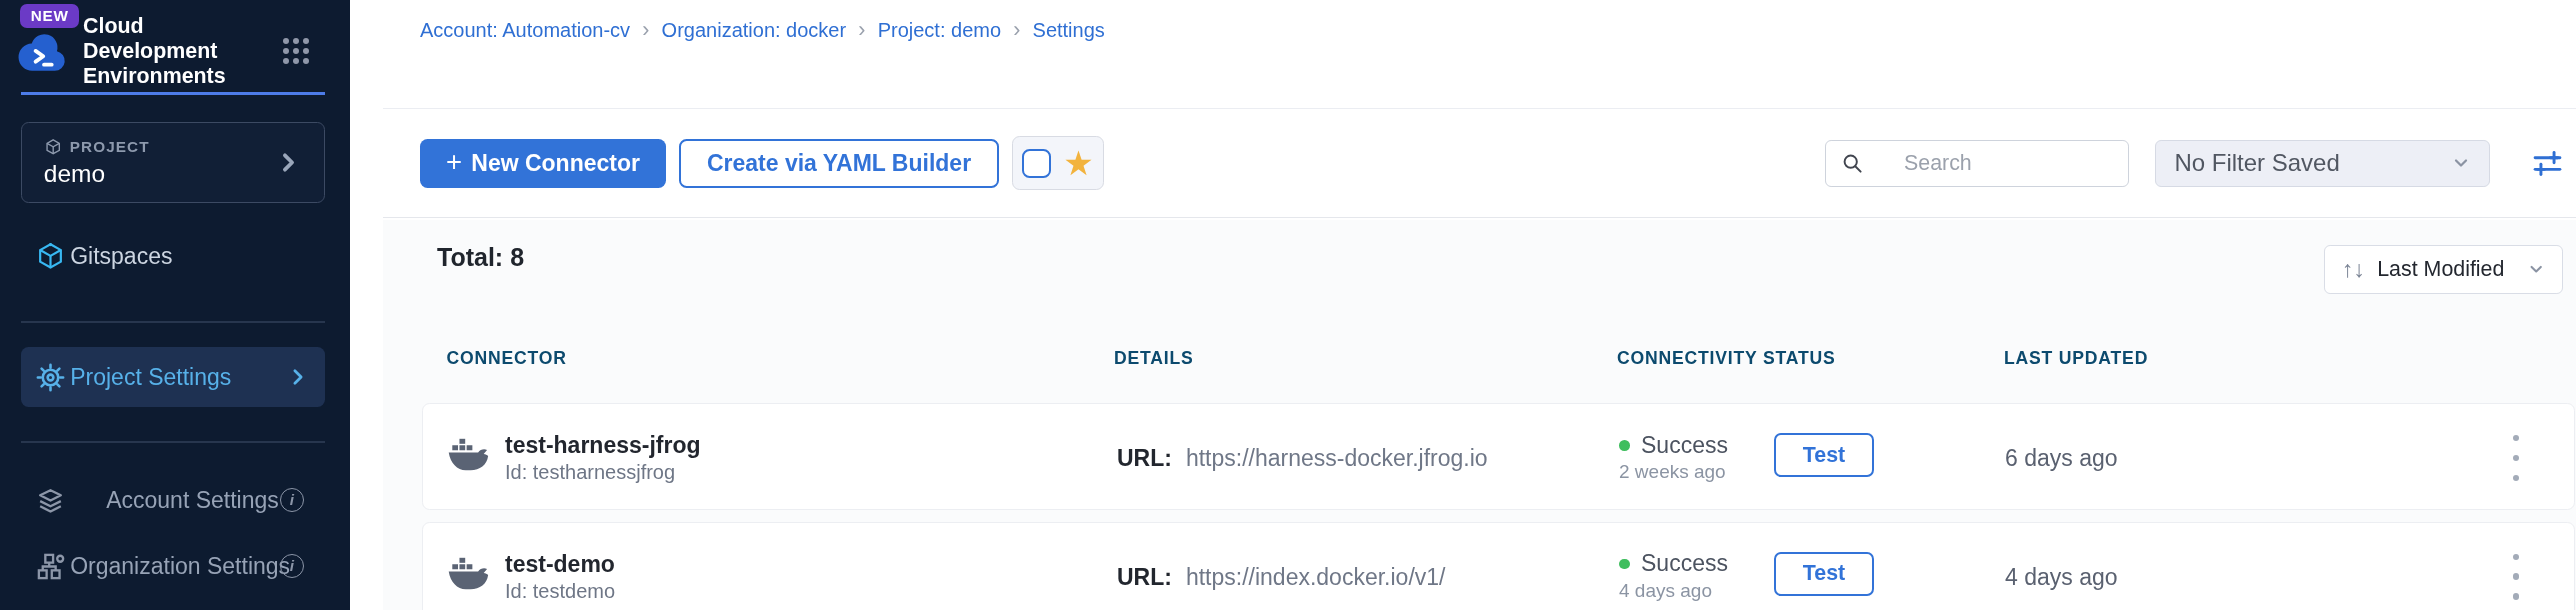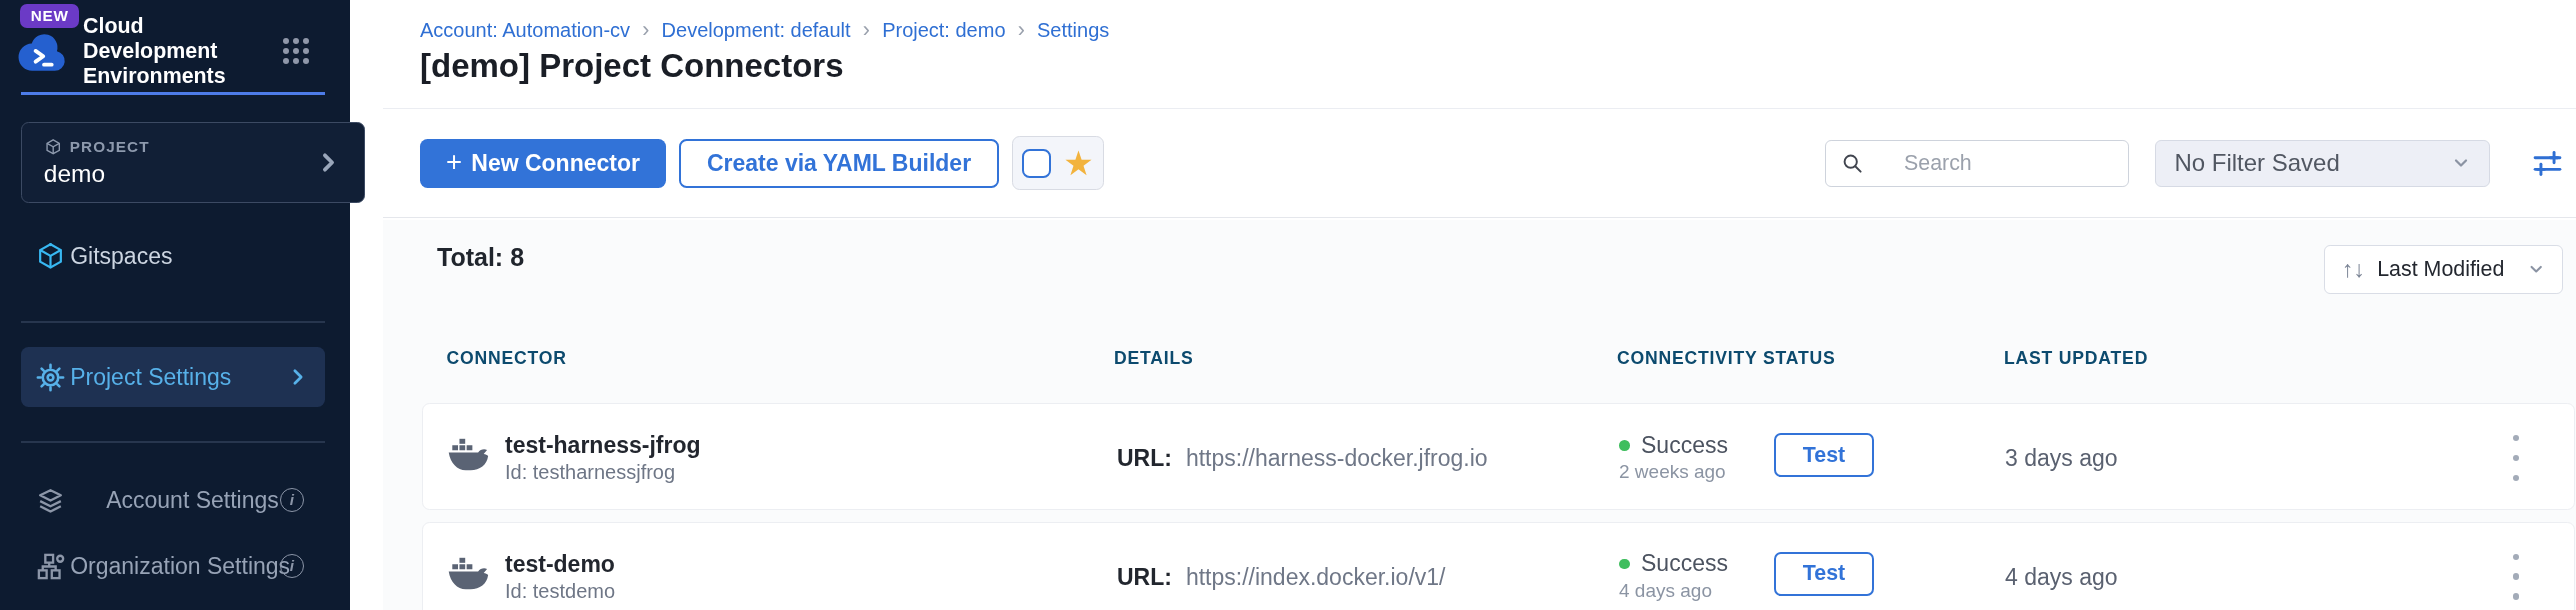--- a/index.html
+++ b/index.html
@@ -11,21 +11,21 @@
   .badge-new { position:absolute; left:20px; top:3.8px; background:#6b3ac6; color:#fff;
     font-size:15.3px; font-weight:bold; padding:3.1px 10.7px; border-radius:6.9px; letter-spacing:0.8px; }
   .cloud-logo { position:absolute; left:18.4px; top:31px; width:49px; height:41px; }
   .app-title { position:absolute; left:83px; top:13.8px; width:176px; color:#fff;
     font-size:21.4px; font-weight:bold; line-height:25px; }
   .grid-icon { position:absolute; left:283px; top:38px; display:grid;
     grid-template-columns:repeat(3,6.1px); grid-gap:3.8px; }
   .grid-icon i { width:6.1px; height:6.1px; border-radius:50%; background:#8f97a9; }
   .blue-rule { position:absolute; left:21.4px; top:92px; width:304px; height:3.1px; background:#4d7ce8; }
 
-  .project-box { position:absolute; left:21.4px; top:122px; width:344px; height:81px;
+  .project-box { position:absolute; left:21.4px; top:122px; width:304px; height:81px;
     border:1.5px solid #3c4a63; border-radius:7.6px; background:#111f36; cursor:pointer; }
   .proj-label-row { position:absolute; left:21.4px; top:15.3px; display:flex; align-items:center; gap:7.6px; }
   .proj-label-row svg { width:18.4px; height:18.4px; color:#8d99ad; }
   .proj-label { color:#8d99ad; font-size:15.3px; font-weight:bold; letter-spacing:1.1px; }
   .proj-name { position:absolute; left:21.4px; top:37px; color:#fff; font-size:24.5px; }
   .proj-chevron { position:absolute; right:24.5px; top:27.5px; width:23px; height:23px; color:#9aa6ba; }
 
   .side-item { position:absolute; left:21.4px; width:304px; height:60px; display:flex;
     align-items:center; cursor:pointer; border-radius:7.6px; }
   .side-item .ico { width:31px; height:31px; margin-left:13.8px; flex:none; }
@@ -210,27 +210,26 @@
     <span class="info-badge">i</span>
   </div>
 </aside>
 
 <main class="main">
 
   <div class="pagehead">
     <div class="breadcrumb">
       <a>Account: Automation-cv</a>
       <span class="crumb-sep">›</span>
-      <a>Development: default</a>
+      <a>Organization: docker</a>
       <span class="crumb-sep">›</span>
       <a>Project: demo</a>
       <span class="crumb-sep">›</span>
       <a>Settings</a>
     </div>
-    <h1 class="page-title">[demo] Project Connectors</h1>
   </div>
 
   <div class="toolbar">
     <button class="btn-primary">
       <span class="plus">+</span>
       <span>New Connector</span>
     </button>
     <button class="btn-outline">Create via YAML Builder</button>
     <div class="fav-group">
       <span class="fav-check"></span>
@@ -291,21 +290,21 @@
         <span class="c-name">test-harness-jfrog</span>
         <span class="c-id">Id: testharnessjfrog</span>
         <span class="d-url">
           <span class="ul">URL:</span>
           <span class="uv">https://harness-docker.jfrog.io</span>
         </span>
         <span class="s-dot"></span>
         <span class="s-text">Success</span>
         <span class="s-time">2 weeks ago</span>
         <button class="test-btn">Test</button>
-        <span class="updated">3 days ago</span>
+        <span class="updated">6 days ago</span>
         <span class="kebab">
             <i></i>
             <i></i>
             <i></i>
           </span>
       </div>
 
       <div class="rowcard">
         <svg class="c-icon" viewBox="0 0 60 50" fill="#5a6374">
           <rect x="16" y="1" width="8" height="7"></rect>

